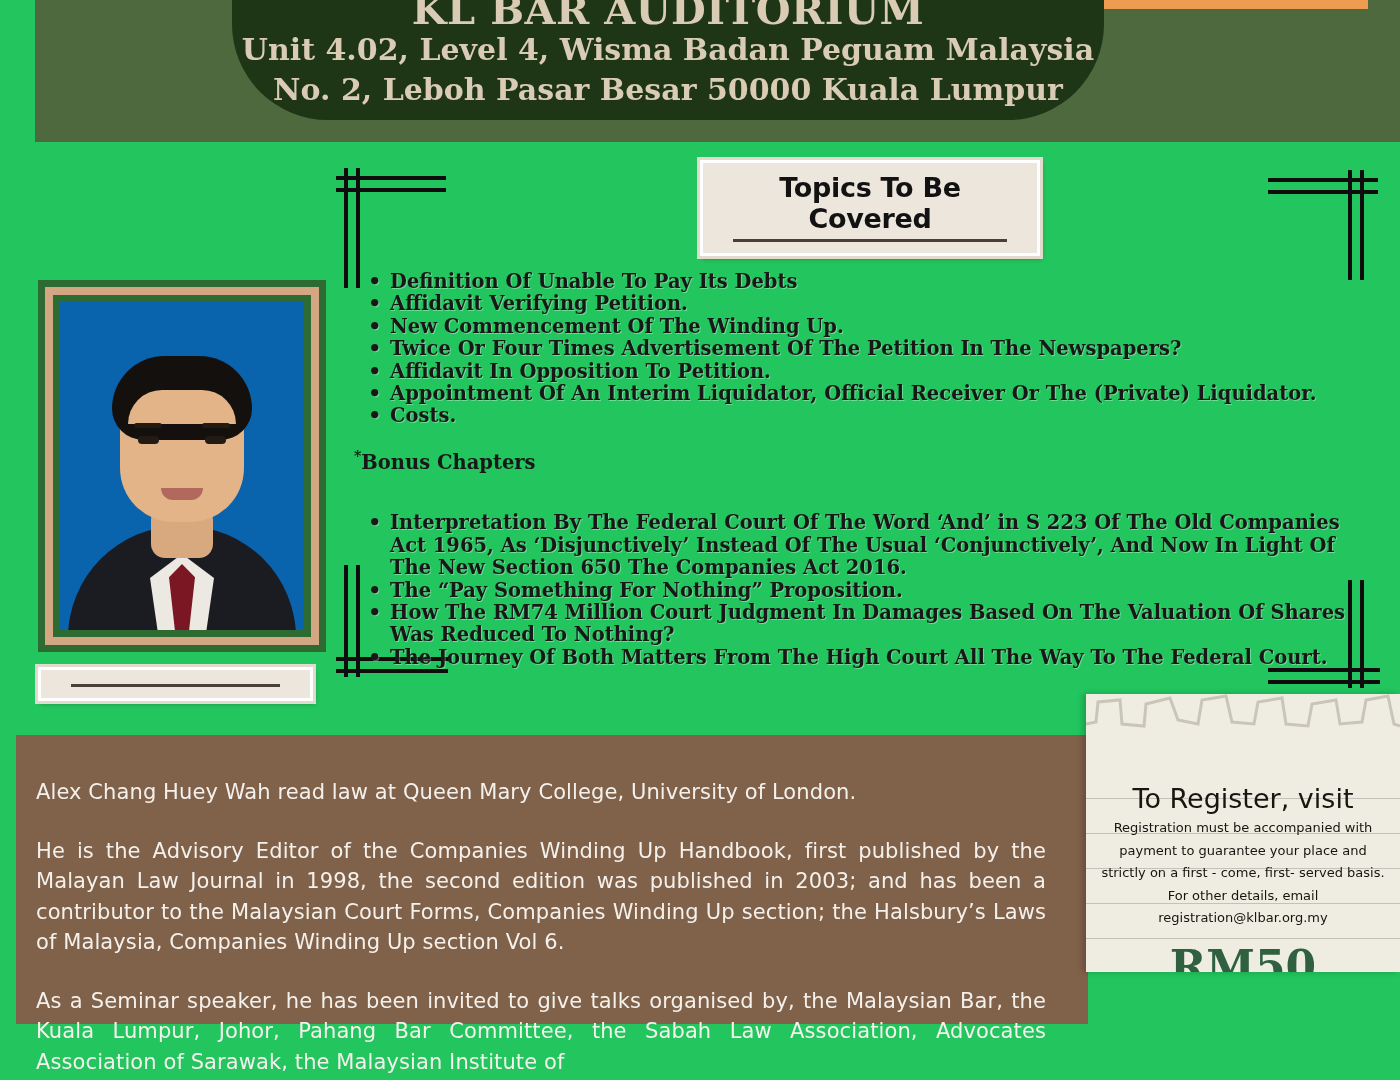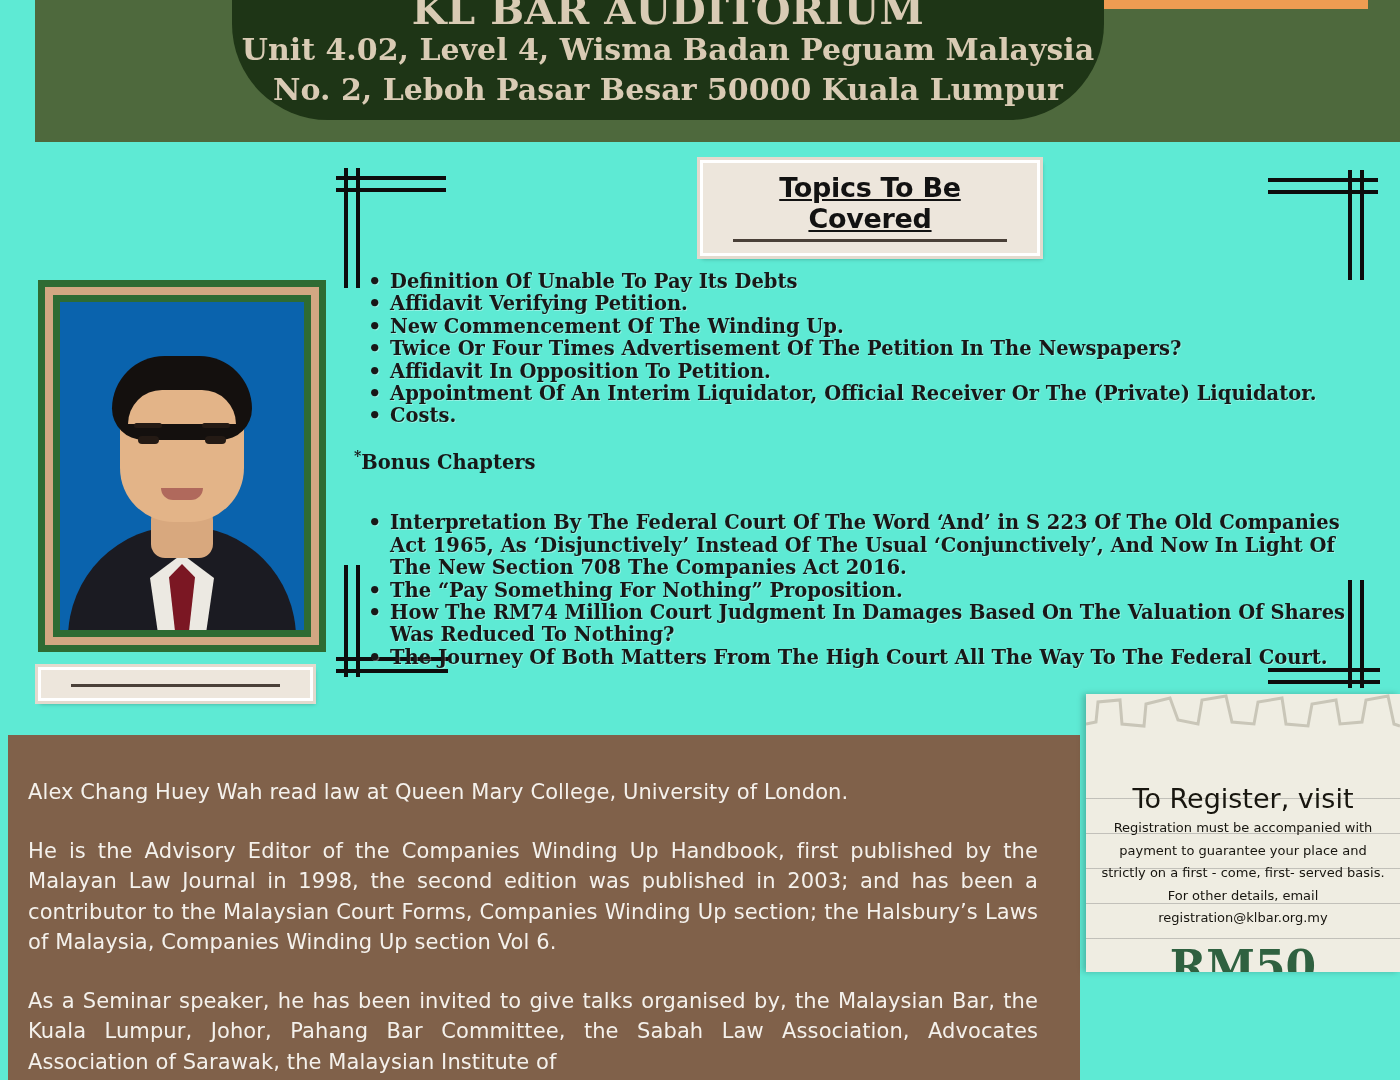--- a/index.html
+++ b/index.html
@@ -6,21 +6,21 @@
   * { box-sizing: border-box; margin: 0; padding: 0; }
   html, body {
     width: 1400px; height: 1080px;
     overflow: hidden;
     background: #D2A782;
     font-family: "Liberation Sans", sans-serif;
   }
   #poster {
     position: relative;
     width: 1400px; height: 1080px;
-    background: #5eead4;
+    background: #22c55e;
     overflow: hidden;
   }
 
   
   .header-band {
     position: absolute;
     left: 35px; top: 0; width: 1365px; height: 142px;
     background: #4E693D;
   }
   .orange-bar {
@@ -72,21 +72,21 @@
     color: #121212;
     letter-spacing: -.3px;
   }
   .banner .banner-rule {
     display: block;
     height: 3px;
     background: #4a4038;
     margin: 5px 4px 0 4px;
   }
   #banner-topics { left: 700px; top: 160px; width: 340px; }
-  #banner-topics .banner-text { font-size: 27px; line-height: 31px; text-decoration: underline; }
+  #banner-topics .banner-text { font-size: 27px; line-height: 31px; }
   #banner-speaker { left: 38px; top: 667px; width: 275px; }
   #banner-speaker .banner-text { font-size: 25px; line-height: 29px; }
 
   
   .deco { position: absolute; }
   .deco i { position: absolute; background: #0d0d0d; display: block; }
   .deco .h { height: 4px; }
   .deco .v { width: 4px; }
 
   
@@ -200,21 +200,21 @@
   .p-mouth {
     position: absolute; left: 50%; top: 186px;
     transform: translateX(-50%);
     width: 42px; height: 12px;
     background: #b0695c; border-radius: 0 0 24px 24px;
   }
 
   
   .bio {
     position: absolute;
-    left: 8px; top: 735px; width: 1072px; height: 345px;
+    left: 16px; top: 735px; width: 1072px; height: 289px;
     background: #80614A;
     padding: 42px 42px 0 20px;
   }
   .bio p {
     font-family: "DejaVu Sans", sans-serif;
     color: #F4F1EC;
     font-size: 21px;
     line-height: 30.5px;
     letter-spacing: .1px;
     text-align: justify;
@@ -325,21 +325,21 @@
       <li>Affidavit In Opposition To  Petition.</li>
       <li>Appointment Of An  Interim  Liquidator, Official Receiver Or  The (Private) Liquidator.</li>
       <li>Costs.</li>
     </ul>
 
     <div class="bonus-head">
       <sup>*</sup><span>Bonus Chapters</span>
     </div>
 
     <ul class="bullets">
-      <li>Interpretation By The Federal Court  Of The Word ‘And’  in S 223  Of The Old Companies Act 1965, As  ‘Disjunctively’ Instead Of The Usual ‘Conjunctively’, And Now In Light Of The New Section  708 The Companies Act 2016.</li>
+      <li>Interpretation By The Federal Court  Of The Word ‘And’  in S 223  Of The Old Companies Act 1965, As  ‘Disjunctively’ Instead Of The Usual ‘Conjunctively’, And Now In Light Of The New Section  650 The Companies Act 2016.</li>
       <li>The “Pay Something For Nothing”  Proposition.</li>
       <li>How   The  RM74 Million Court  Judgment  In Damages Based On The Valuation Of Shares Was Reduced  To Nothing?</li>
       <li>The Journey Of Both Matters  From The  High Court All The Way To The Federal Court.</li>
     </ul>
   </div>
 
   <div class="photo-frame">
     <div class="mat">
       <div class="mat2">
         <div class="photo">

